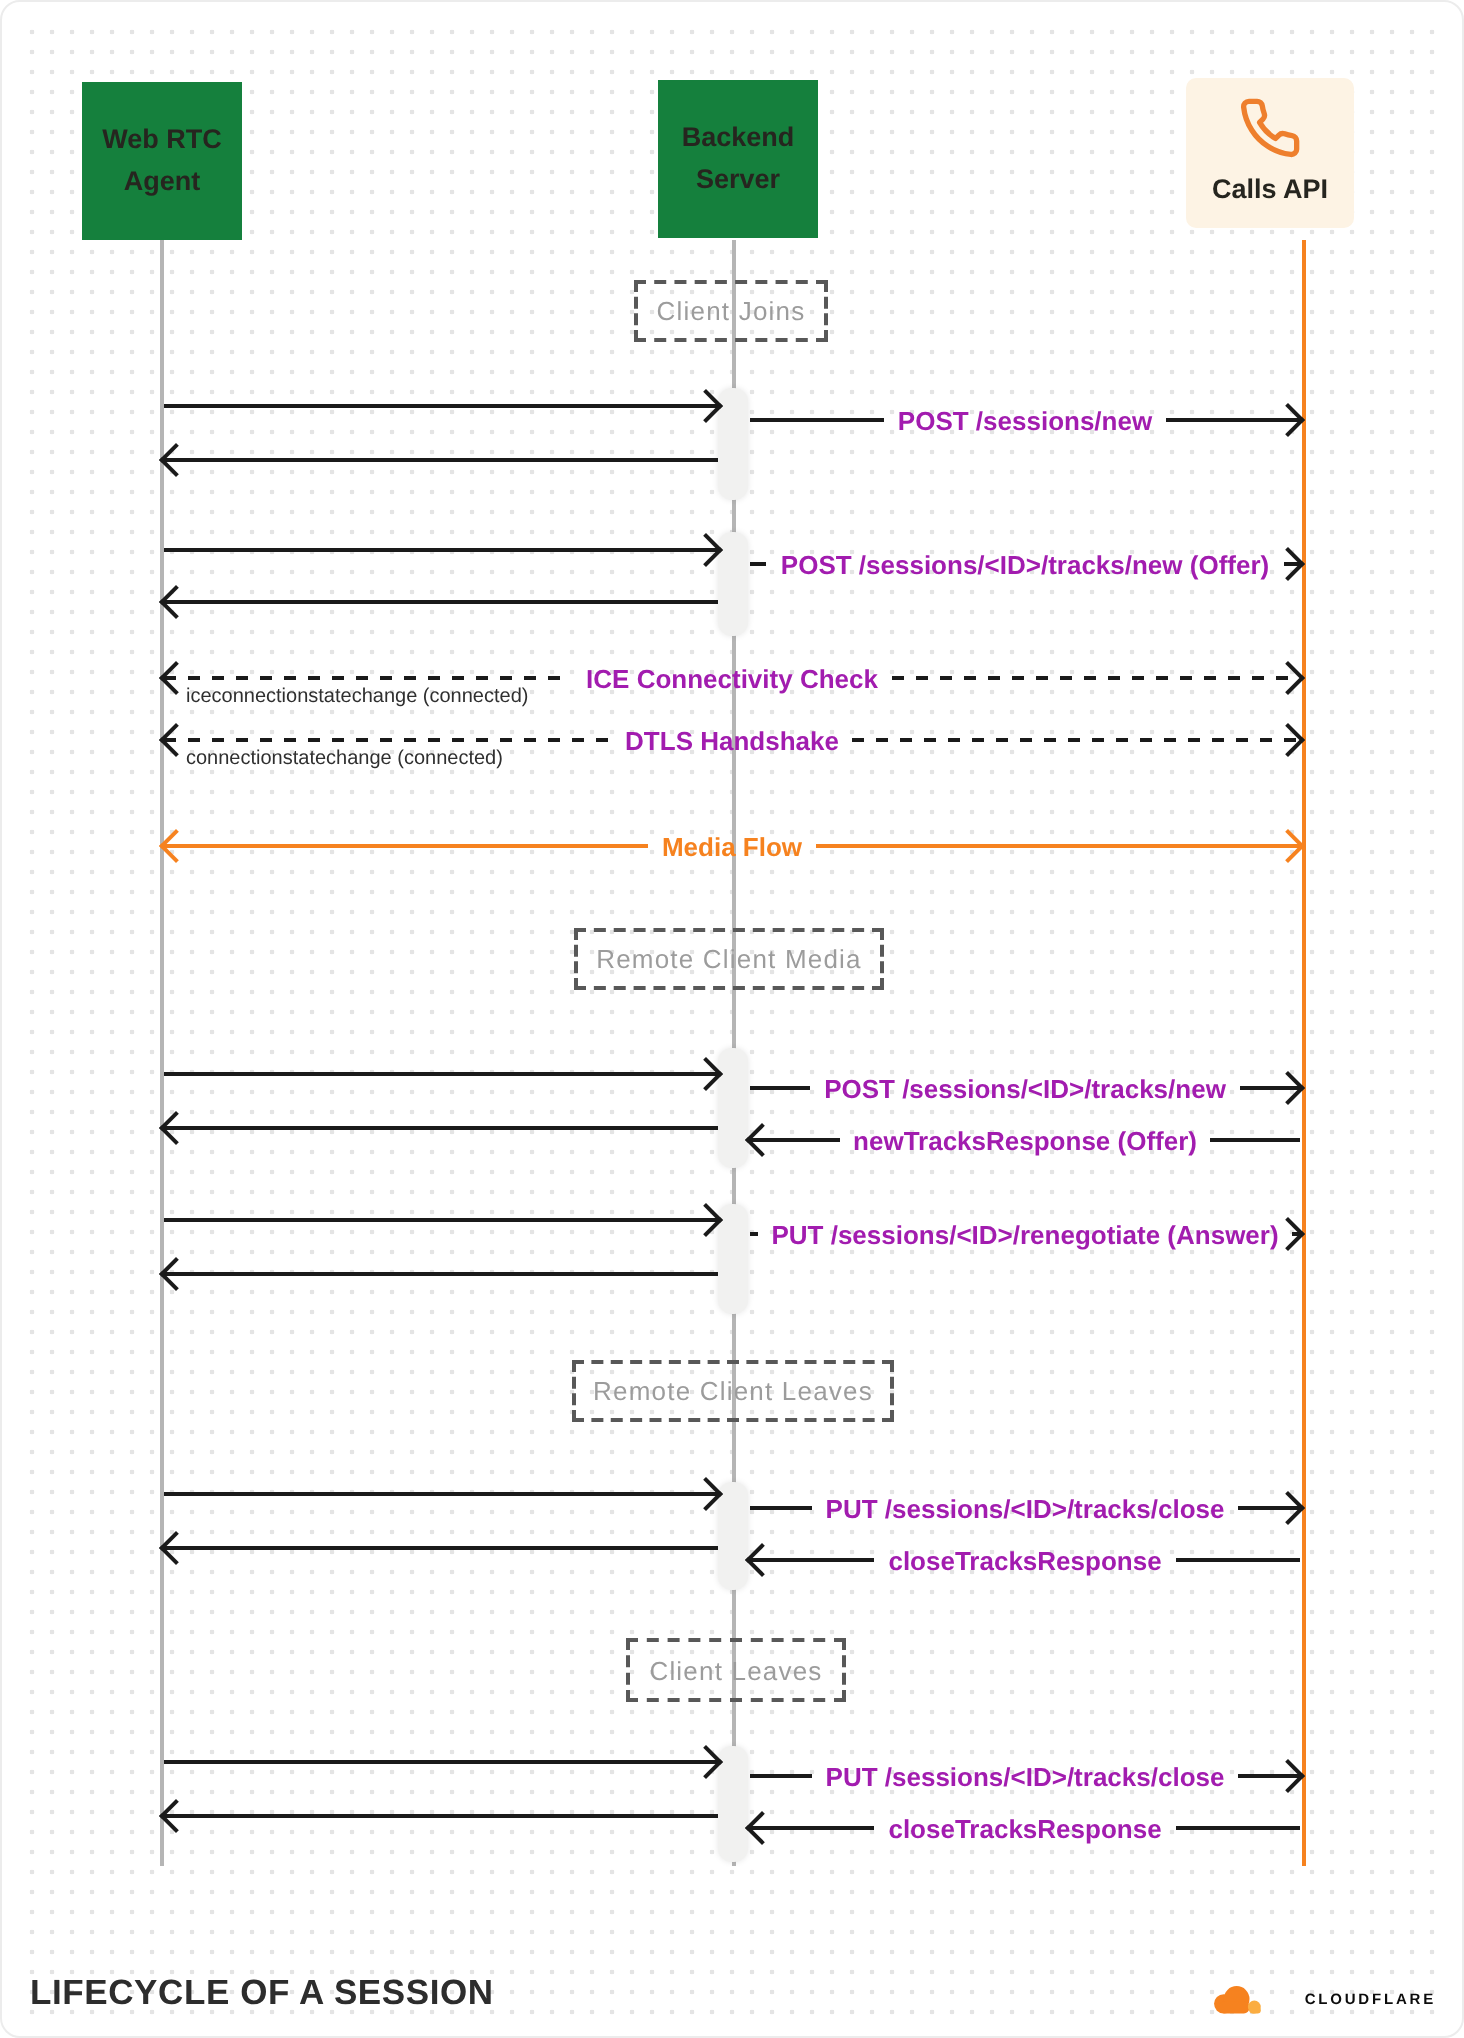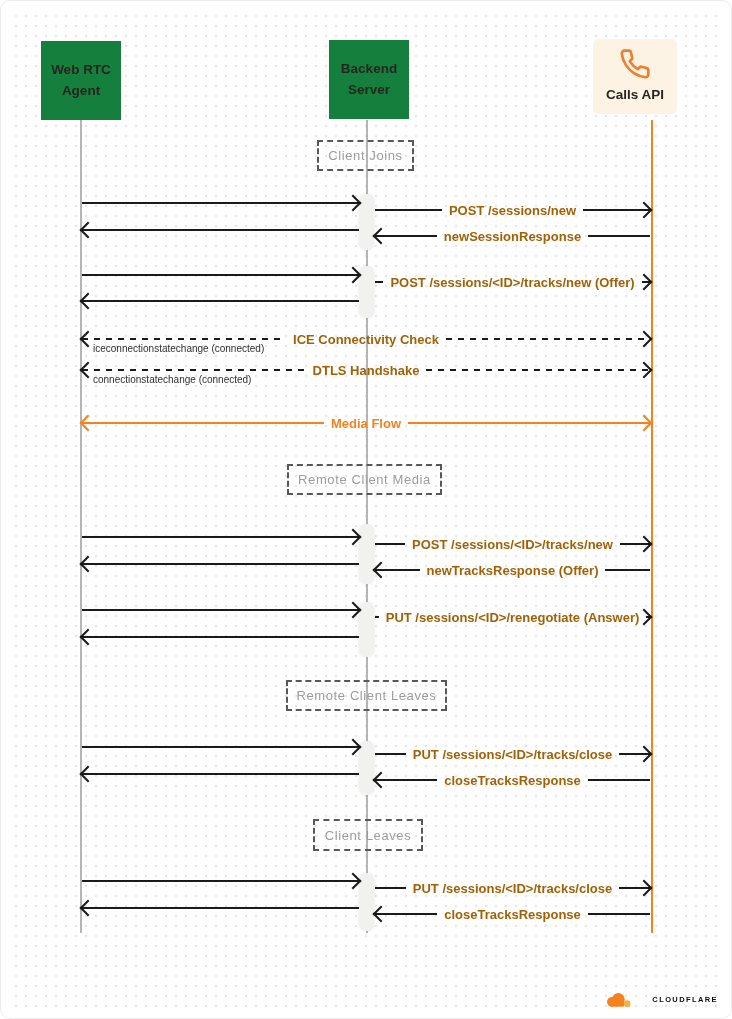--- a/index.html
+++ b/index.html
@@ -33,21 +33,21 @@
   
   .mile{
     position:absolute;display:flex;align-items:center;justify-content:center;
     border:2px dashed #585858;color:#9c9c9c;font-size:13px;letter-spacing:0.6px;
     box-sizing:border-box;z-index:3;background:transparent;white-space:nowrap;
   }
   
   .arrow{position:absolute;display:flex;align-items:center;height:20px;z-index:4;}
   .ln{flex:1;height:0;border-top:2px solid #1a1a1a;}
   .ln.dash{border-top:none;height:2px;background:repeating-linear-gradient(90deg,#1a1a1a 0 6px,transparent 6px 12px);}
-  .lbl{font-weight:700;font-size:13px;color:#a16207;padding:0 7px;white-space:nowrap;}
+  .lbl{font-weight:700;font-size:13px;color:#a21caf;padding:0 7px;white-space:nowrap;}
   .chev{width:10px;height:10px;border-top:2.6px solid #1a1a1a;border-right:2.6px solid #1a1a1a;flex:none;}
   .chev.r{transform:rotate(45deg);margin-left:-12px;}
   .chev.l{transform:rotate(-135deg);margin-right:-12px;}
   .arrow.orange .ln{border-top-color:#f6821f;}
   .arrow.orange .chev{border-color:#f6821f;}
   .arrow.orange .lbl{color:#f6821f;}
   
   .note{position:absolute;font-size:10px;color:#2f2f2f;z-index:4;white-space:nowrap;}
   
   .title{position:absolute;left:14px;top:985px;font-size:17.5px;font-weight:800;letter-spacing:0.3px;color:#2d2d2d;z-index:6;}
@@ -102,26 +102,20 @@
   <div class="arrow" style="left:81px;top:192px;width:277px">
     <span class="ln"></span>
       <span class="chev r"></span>
   </div>
   <div class="arrow" style="left:374px;top:199px;width:275px">
     <span class="ln"></span>
       <span class="lbl">POST /sessions/new</span>
       <span class="ln"></span>
       <span class="chev r"></span>
   </div>
-  <div class="arrow" style="left:374px;top:225px;width:275px">
-    <span class="chev l"></span>
-      <span class="ln"></span>
-      <span class="lbl">newSessionResponse</span>
-      <span class="ln"></span>
-  </div>
   <div class="arrow" style="left:81px;top:219px;width:277px">
     <span class="chev l"></span>
       <span class="ln"></span>
   </div>
 
   <div class="arrow" style="left:81px;top:264px;width:277px">
     <span class="ln"></span>
       <span class="chev r"></span>
   </div>
   <div class="arrow" style="left:374px;top:271px;width:275px">
@@ -232,20 +226,21 @@
     <span class="chev l"></span>
       <span class="ln"></span>
       <span class="lbl">closeTracksResponse</span>
       <span class="ln"></span>
   </div>
   <div class="arrow" style="left:81px;top:897px;width:277px">
     <span class="chev l"></span>
       <span class="ln"></span>
   </div>
 
+  <div class="title">LIFECYCLE OF A SESSION</div>
   <div class="brand">
     <span style="line-height:0">
       <svg width="29" height="17" viewBox="0 0 36 21">
         <g fill="#f6821f">
           <circle cx="11" cy="13.5" r="6"></circle>
           <circle cx="19" cy="10.5" r="8"></circle>
           <rect x="8" y="12" width="19" height="7.5" rx="3.5"></rect>
         </g>
         <g fill="#fbad41">
           <circle cx="30" cy="15.5" r="4"></circle>

